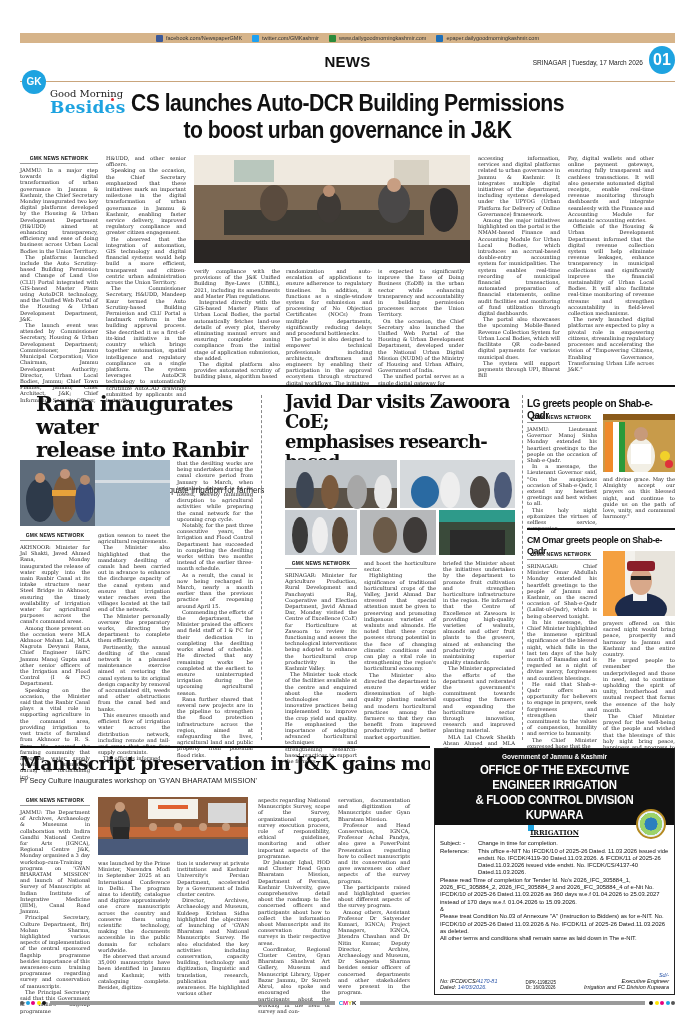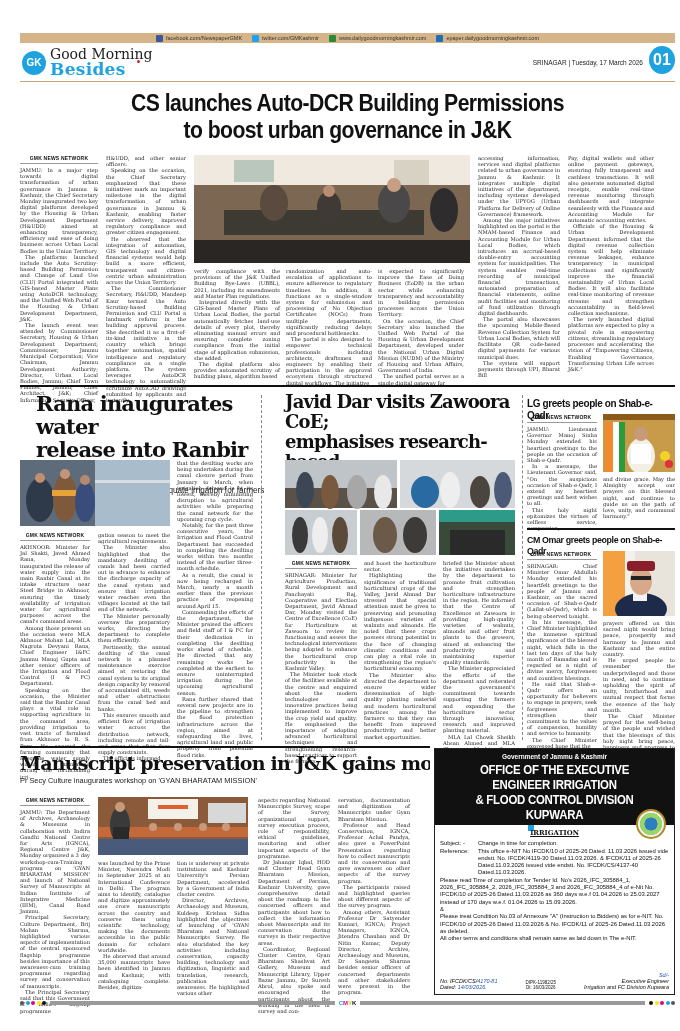--- a/index.html
+++ b/index.html
@@ -17,21 +17,21 @@
   .ic-tw { background: #1da1f2; border-radius: 50%; }
   .ic-web { background: #2a8a3a; border-radius: 50%; }
   .ic-ep { background: #1e6fb8; }
 
   
   .masthead { position: absolute; left: 0; top: 44px; width: 655px; height: 38px; border-bottom: 1.5px solid #c9a57c; }
   .logo { position: absolute; left: 2px; top: 3px; display: flex; align-items: center; }
   .logo-badge { width: 24px; height: 24px; border-radius: 50%; background: #1ea3e0; color: #fff;
     font-family: "Liberation Sans", sans-serif; font-size: 10px; font-weight: bold; display: flex; align-items: center; justify-content: center; }
   .logo-text { margin-left: 4px; line-height: 1; }
-  .logo-top { font-family: "DejaVu Serif", serif; font-size: 14px; color: #222; }
+  .logo-top { font-family: "DejaVu Serif", serif; font-size: 10px; color: #222; margin-top: 42px; }
   .logo-main { font-family: "DejaVu Serif", serif; font-size: 17px; font-weight: bold; color: #1ea3e0; letter-spacing: 0.3px; position: relative; }
   .logo-dot { position: absolute; width: 3px; height: 3px; border-radius: 50%; background: #e0202a; right: 12px; top: -1px; }
   .section-label { position: absolute; left: 0; right: 0; top: 9px; text-align: center; font-family: "Liberation Sans", sans-serif;
     font-size: 15px; font-weight: bold; letter-spacing: 0.3px; }
   .dateline { position: absolute; right: 32px; top: 15px; font-family: "Liberation Sans", sans-serif; font-size: 6.5px; color: #222; }
   .page-num { position: absolute; right: 0; top: 2px; width: 26px; height: 28px; border-radius: 50%; background: #1ea3e0; color: #fff;
     font-family: "Liberation Sans", sans-serif; font-weight: bold; font-size: 16px; display: flex; align-items: center; justify-content: center; }
 
   
   .lead-headline { position: absolute; left: 0; top: 90px; width: 655px; text-align: center;
@@ -101,20 +101,21 @@
   </div>
 
   <div class="masthead">
     <div class="logo">
       <div class="logo-badge">GK</div>
       <div class="logo-text">
         <div class="logo-top">Good Morning</div>
         <div class="logo-main"><span>Besides</span><span class="logo-dot"></span></div>
       </div>
     </div>
+    <div class="section-label">NEWS</div>
     <div class="dateline">SRINAGAR | Tuesday, 17 March 2026</div>
     <div class="page-num">01</div>
   </div>
 
   <div class="lead-headline">
     <div>CS launches Auto-DCR Building Permissions</div>
     <div>to boost urban governance in J&amp;K</div>
   </div>
 
   <div class="block" style="left:0;top:155px;width:78px;">

